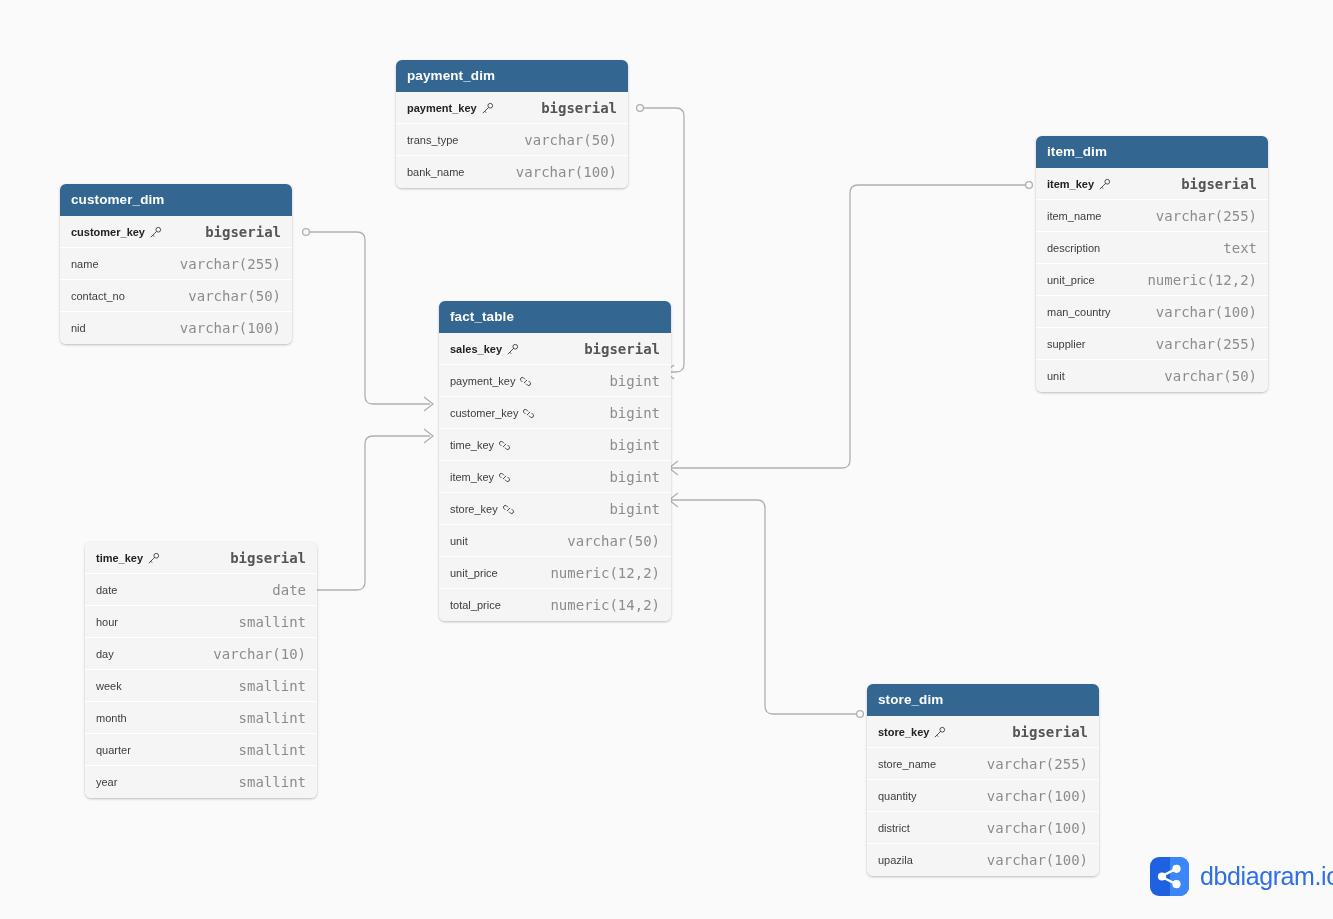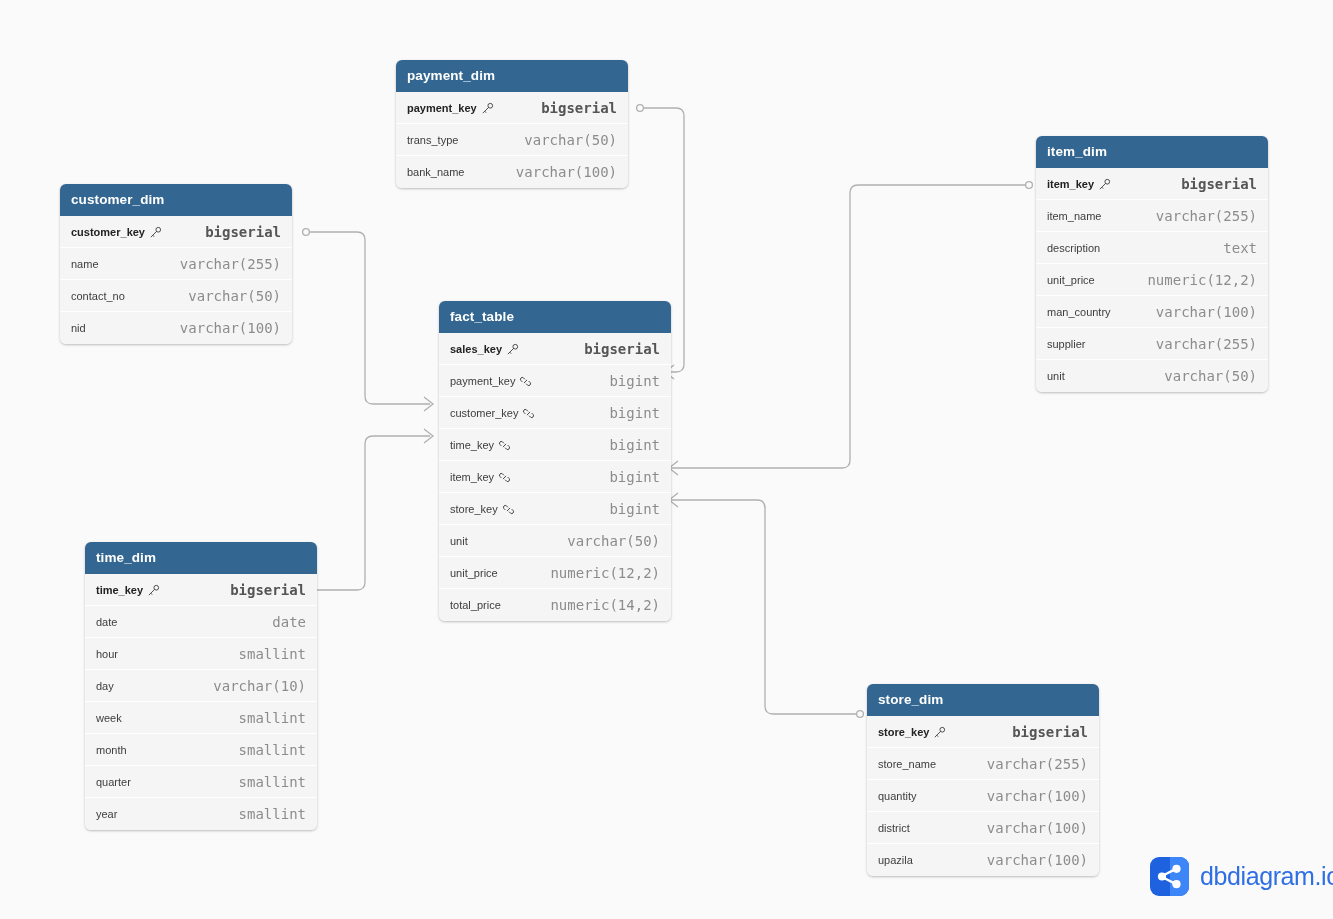--- a/index.html
+++ b/index.html
@@ -353,21 +353,20 @@
           <div class="field-type">numeric(12,2)</div>
         </div>
         <div class="field-row">
           <div class="field-name">
             <span>total_price</span>
           </div>
           <div class="field-type">numeric(14,2)</div>
         </div>
       </div>
       <div class="table-card" style="left: 85px; top: 542px;">
-        <div class="table-header">time_dim</div>
         <div class="field-row pk">
           <div class="field-name">
             <span>time_key</span>
             <span class="key-icon">
               <svg width="13" height="13" viewBox="0 0 16 16">
                 <circle cx="11.4" cy="4.6" r="2.9" fill="none" stroke="#444" stroke-width="1.15"></circle>
                 <path d="M9.3 6.7 L2.6 13.4 M4.6 11.4 L6.0 12.8" fill="none" stroke="#444" stroke-width="1.15" stroke-linecap="round"></path>
               </svg>
             </span>
           </div>

